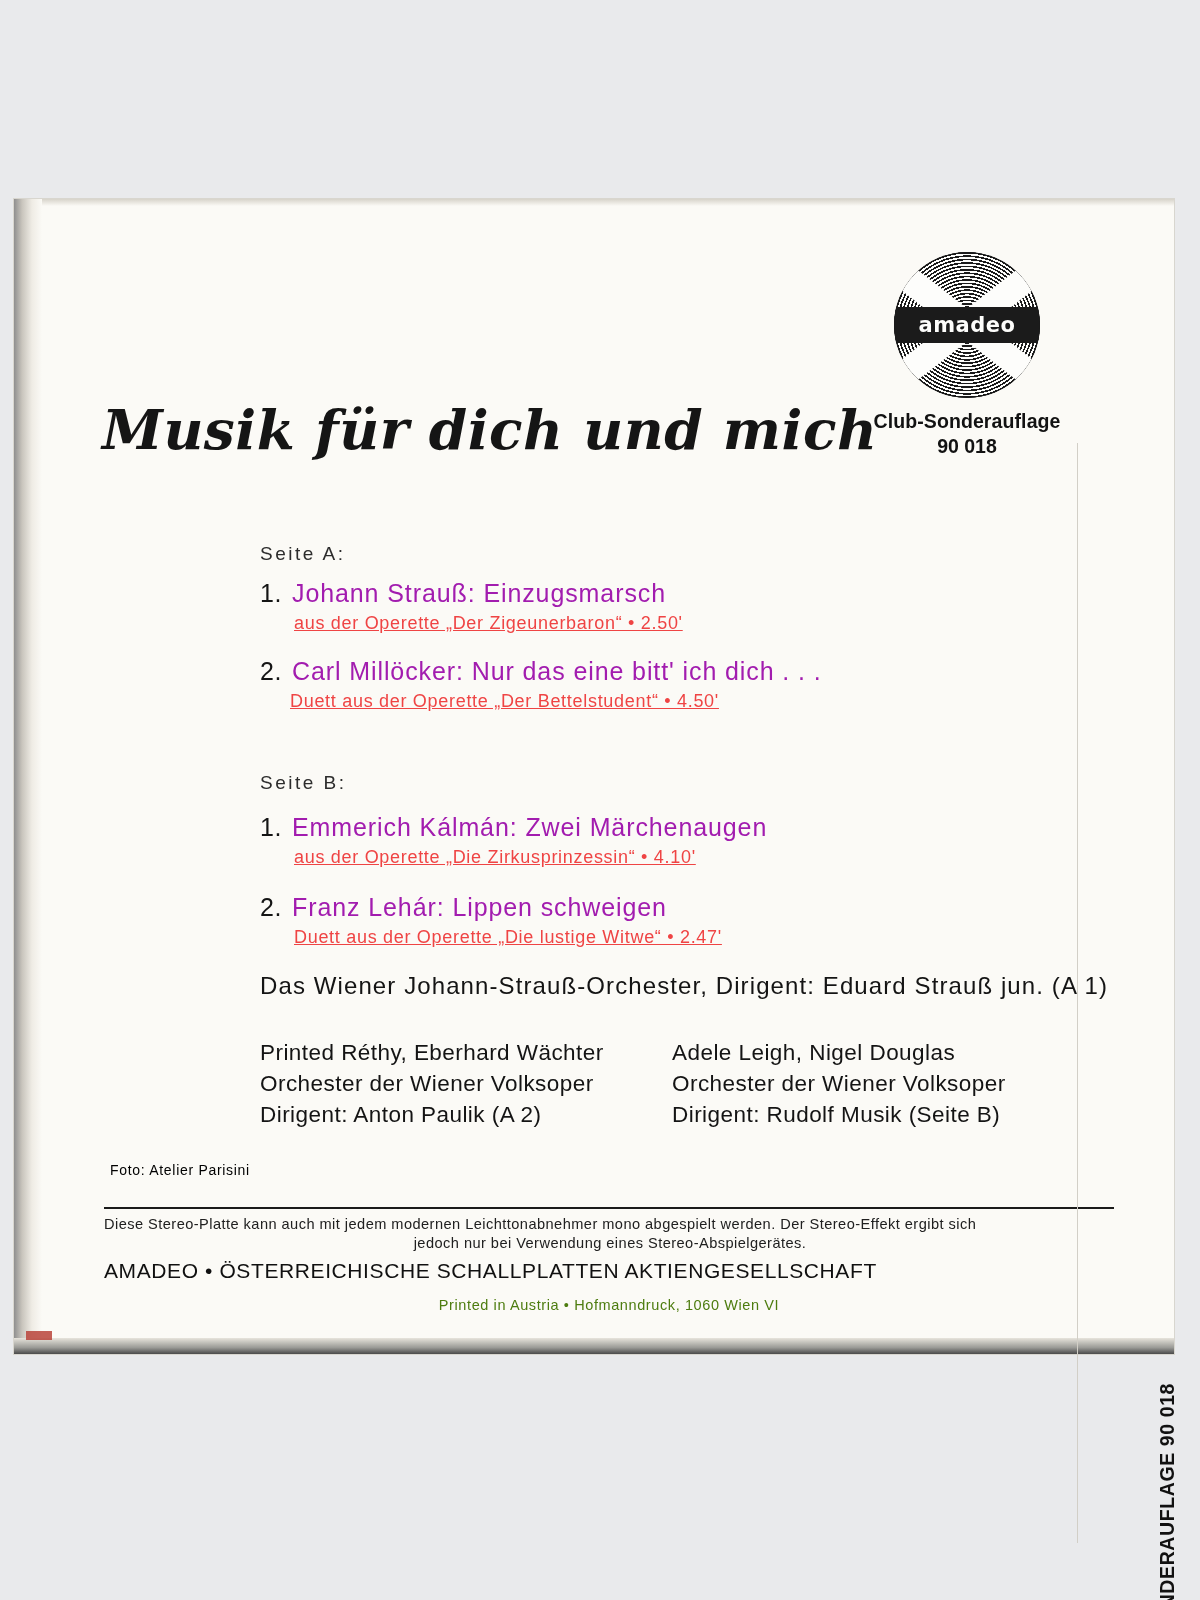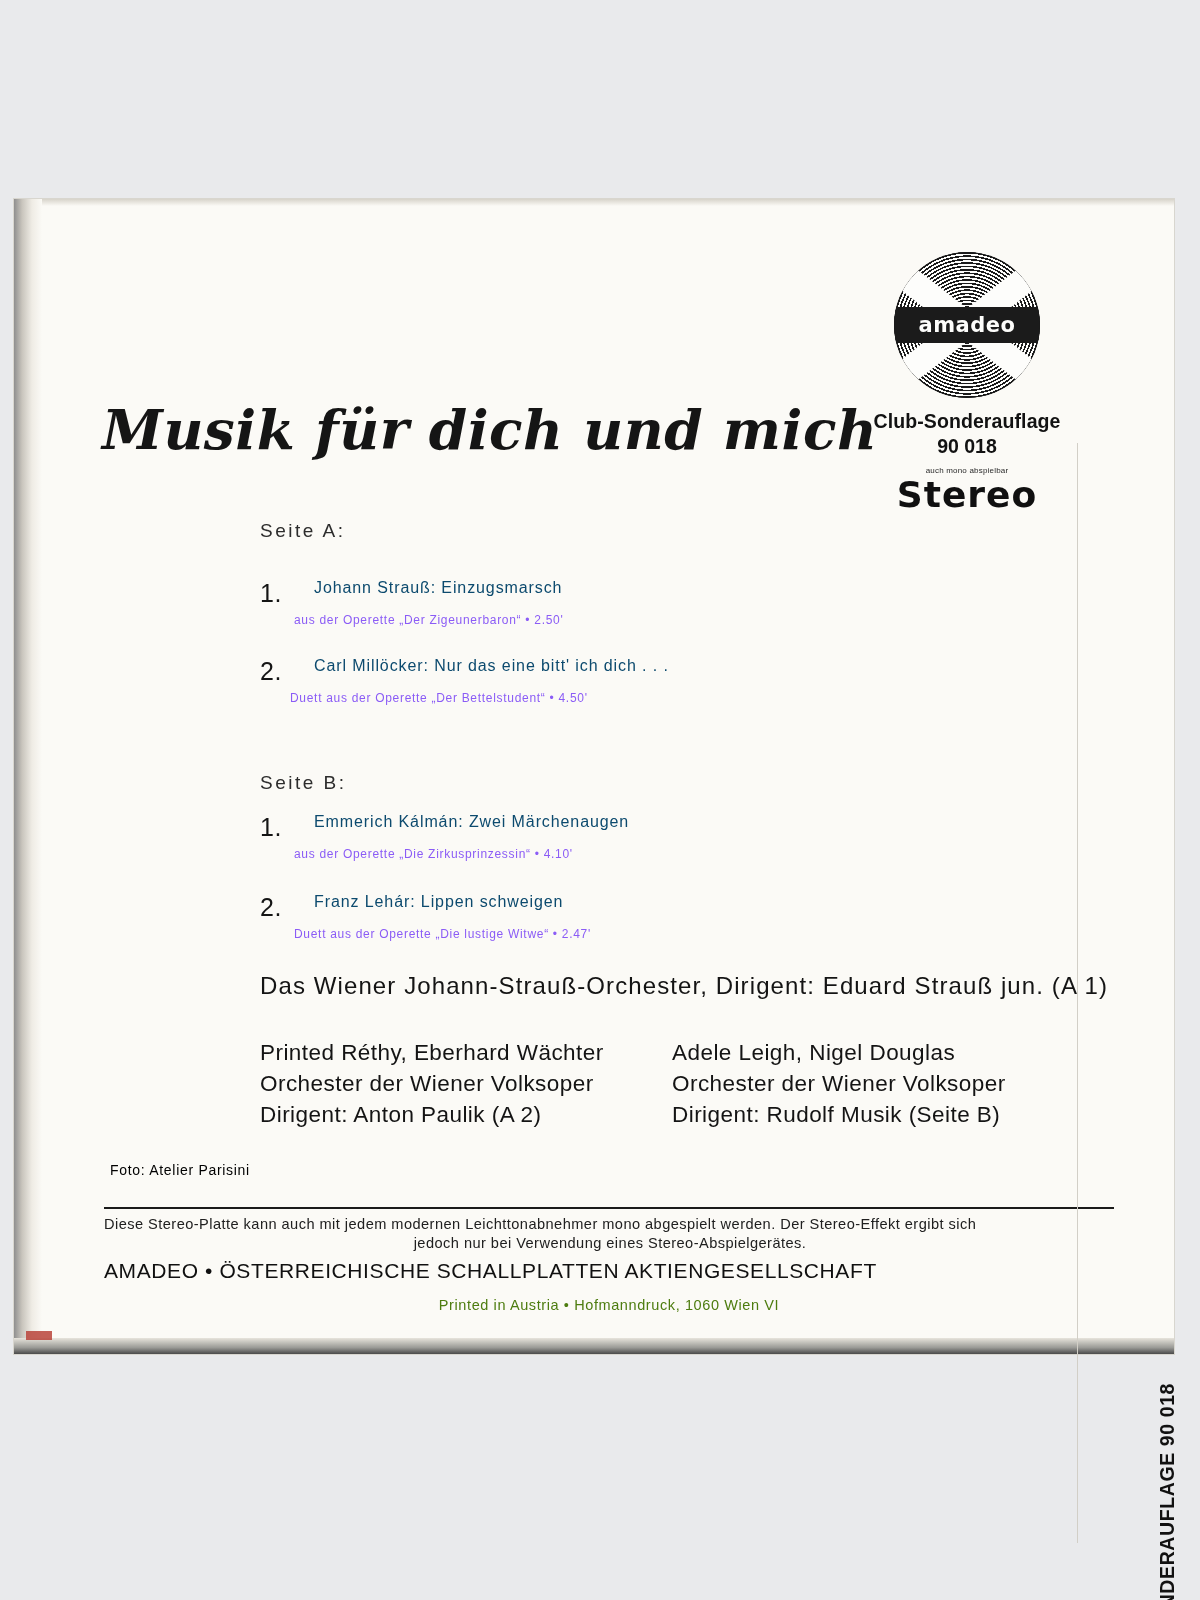--- a/index.html
+++ b/index.html
@@ -198,32 +198,32 @@
     color: #2c2c2c;
   }
   .track-num {
     position: absolute;
     font-size: 25px;
     color: #141414;
     letter-spacing: .6px;
   }
   .track-title {
     position: absolute;
-    font-size: 16px;
-    color: #0c4a6e;
+    font-size: 25px;
+    color: #a21caf;
     letter-spacing: .9px;
     white-space: nowrap;
-    margin-left: 22px;
   }
   .track-sub {
     position: absolute;
-    font-size: 12px;
-    color: #8b5cf6;
+    font-size: 18px;
+    color: #ef4444;
     letter-spacing: .7px;
     white-space: nowrap;
+    text-decoration: underline;
   }
 
   
   .credit-main {
     position: absolute;
     left: 218px;
     top: 765px;
     font-size: 24px;
     letter-spacing: 1.1px;
     color: #141414;
@@ -332,27 +332,23 @@
     <div class="inner">
 
       <div class="album-title">Musik für dich und mich</div>
 
       <div class="logo-block">
         <div class="logo-disc">
           <div class="logo-band">amadeo</div>
         </div>
         <div class="club-line">Club-Sonderauflage</div>
         <div class="club-number">90 018</div>
-        <div class="stereo-wrap">
-          <div class="stereo-small">auch mono abspielbar</div>
-          <div class="stereo-word">Stereo</div>
-        </div>
       </div>
 
-      <div class="side-label" style="left:218px; top:313px;">Seite  A:</div>
+      <div class="side-label" style="left:218px; top:336px;">Seite  A:</div>
 
       <div class="track-num" style="left:218px; top:372px;">1.</div>
       <div class="track-title" style="left:250px; top:372px;">Johann Strauß: Einzugsmarsch</div>
       <div class="track-sub" style="left:252px; top:406px;">aus der Operette „Der Zigeunerbaron“ • 2.50'</div>
 
       <div class="track-num" style="left:218px; top:450px;">2.</div>
       <div class="track-title" style="left:250px; top:450px;text-align:right;">Carl Millöcker: Nur das eine bitt' ich dich . . .</div>
       <div class="track-sub" style="left:248px; top:484px;">Duett aus der Operette „Der Bettelstudent“ • 4.50'</div>
 
       <div class="side-label" style="left:218px; top:565px;">Seite  B:</div>

